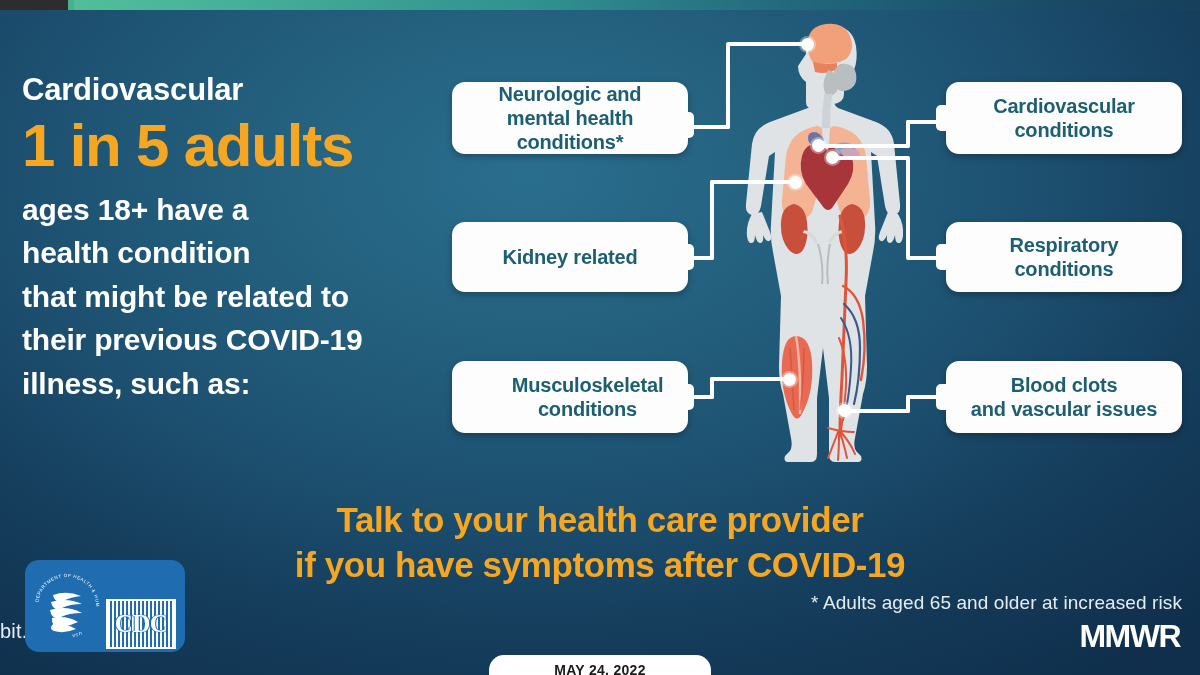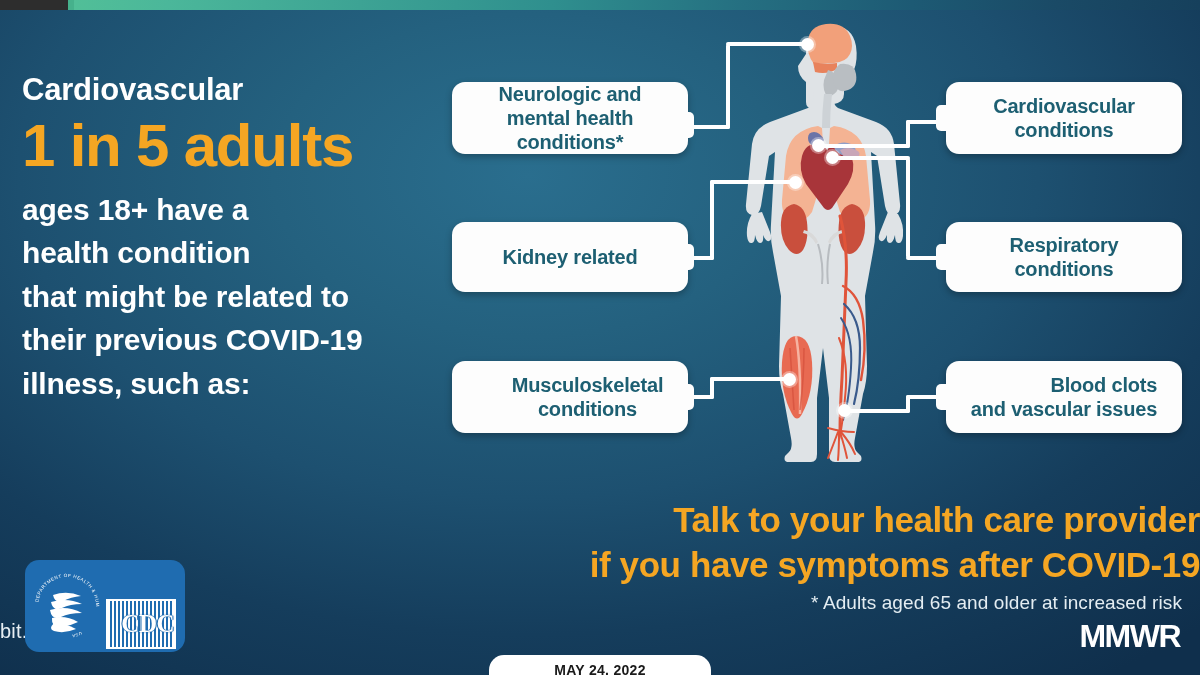--- a/index.html
+++ b/index.html
@@ -41,40 +41,40 @@
 
   
   .notch{position:absolute;width:12px;height:26px;background:#fdfdfd;}
   .notch.r{border-radius:0 5px 5px 0;}
   .notch.l{border-radius:5px 0 0 5px;}
   .cdot{position:absolute;width:13px;height:13px;border-radius:50%;background:#ffffff;
         box-shadow:0 0 0 2px rgba(255,255,255,.35);}
   .cline{position:absolute;background:#ffffff;}
 
   
-  #cta{position:absolute;left:0;top:498px;width:1200px;text-align:right;color:#f5a623;
+  #cta{position:absolute;left:0;top:498px;width:1200px;text-align:center;color:#f5a623;
        font-size:35px;font-weight:bold;line-height:1.28;letter-spacing:-0.4px;}
   #biturl{position:absolute;left:0;top:620px;width:1200px;color:#e7eef3;
        font-size:20px;letter-spacing:0.2px;}
   #datepill{position:absolute;left:489px;top:655px;width:222px;height:30px;
        background:#ffffff;border-radius:15px 15px 0 0;
        display:flex;align-items:center;justify-content:center;}
   #datepill span{font-size:14px;font-weight:bold;color:#1a1a1a;letter-spacing:0.3px;}
 
   #footnote{position:absolute;right:18px;top:592px;color:#e4edf2;font-size:19px;letter-spacing:0.1px;}
   #mmwr{position:absolute;right:20px;top:618px;color:#ffffff;font-size:32px;font-weight:bold;
         letter-spacing:-1.5px;font-family:"Liberation Sans",sans-serif;}
 
   
   #cdclogo{position:absolute;left:25px;top:560px;width:160px;height:92px;
       background:#1f6cb0;border-radius:14px;display:flex;align-items:center;}
   #hhsseal{position:relative;width:74px;height:74px;margin-left:5px;}
   #cdcbox{width:66px;height:46px;border:2px solid #ffffff;margin-left:2px;
       background:repeating-linear-gradient(90deg,#ffffff 0 1.6px,#1f6cb0 1.6px 4px);
-      display:flex;align-items:center;justify-content:flex-end;margin-top:36px;}
+      display:flex;align-items:center;justify-content:center;margin-top:36px;}
   #cdcbox b{color:#ffffff;font-size:25px;letter-spacing:-0.5px;
       font-family:"Liberation Serif",serif;text-shadow:0 0 2px #1f6cb0, 1px 0 0 #1f6cb0,-1px 0 0 #1f6cb0;}
 </style>
 </head>
 <body>
 
 <div id="stage">
 
   <div id="topbar"></div>
   <div id="topbar-dark"></div>
@@ -212,21 +212,21 @@
 conditions</span>
   </div>
   <div class="notch l" style="left:936px;top:105px;"></div>
 
   <div class="callout" style="left:946px;top:222px;width:236px;height:70px;">
     <span class="txt">Respiratory
 conditions</span>
   </div>
   <div class="notch l" style="left:936px;top:244px;"></div>
 
-  <div class="callout" style="left:946px;top:361px;width:236px;height:72px;text-align:right;">
+  <div class="callout" style="left:946px;top:361px;width:236px;height:72px;">
     <span class="txt">Blood clots
 and vascular issues</span>
   </div>
   <div class="notch l" style="left:936px;top:384px;"></div>
 
   <div id="cta" style="white-space:pre-line">Talk to your health care provider
 if you have symptoms after COVID-19</div>
 
   <div id="biturl">bit.ly/MMWR7121</div>
 

